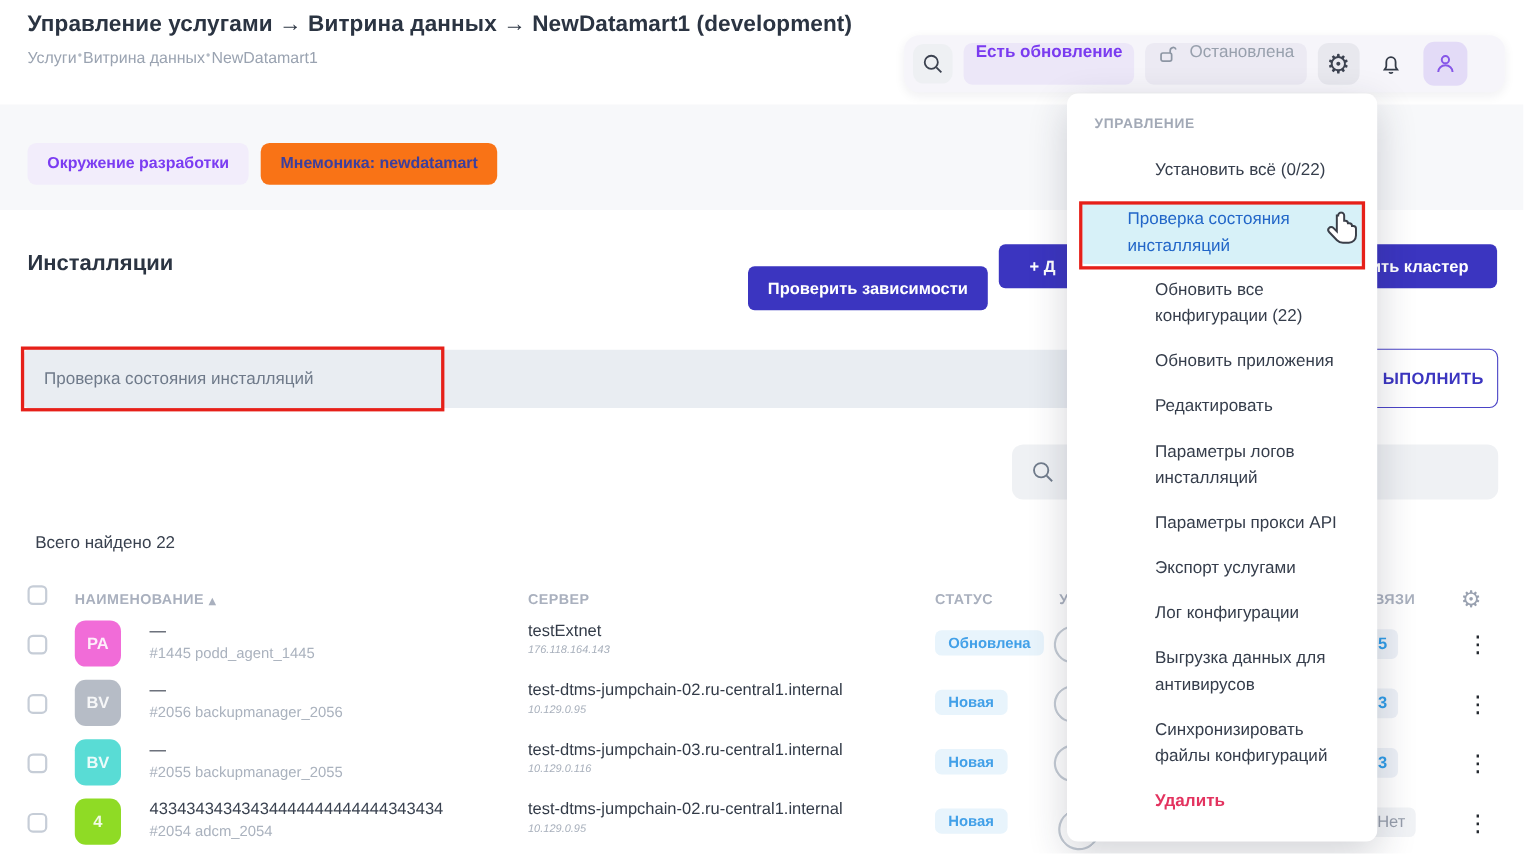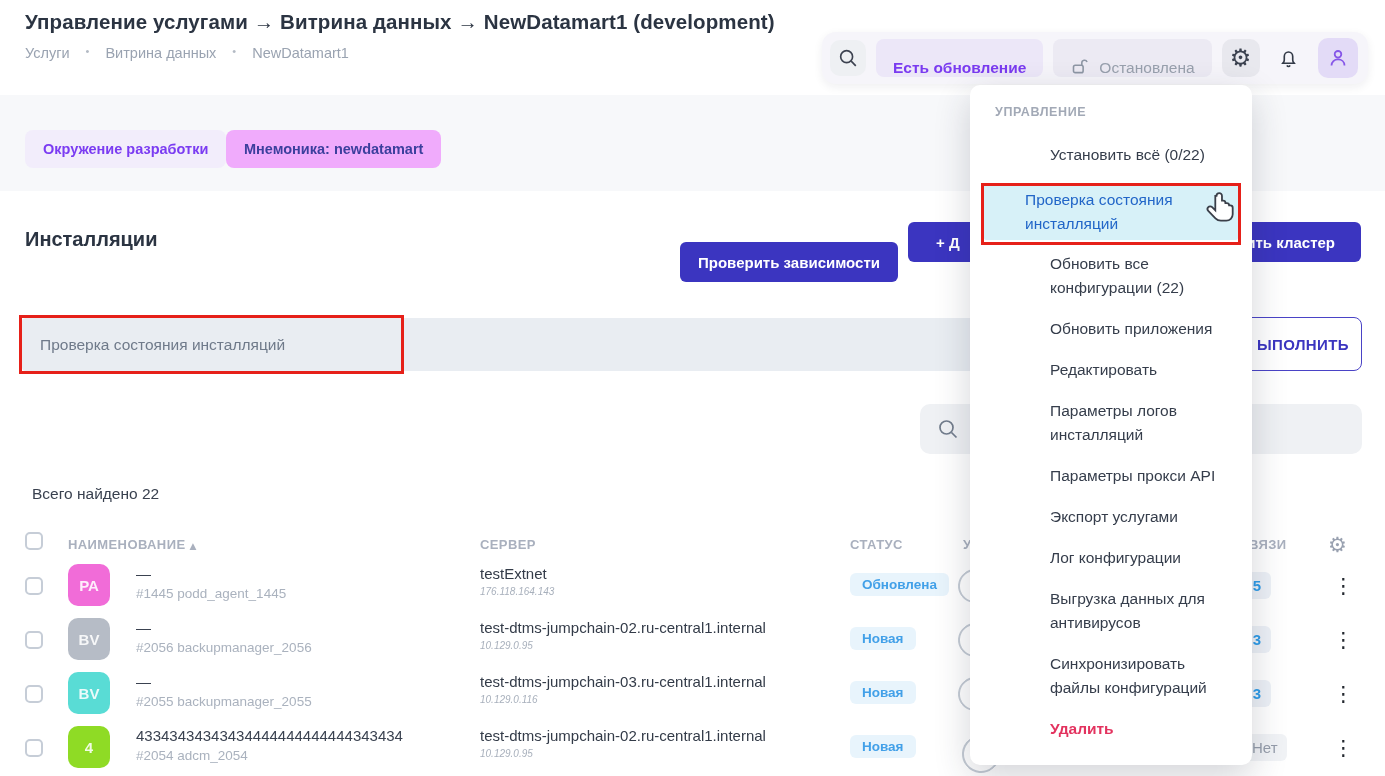--- a/index.html
+++ b/index.html
@@ -2,39 +2,39 @@
 <html><head>
 <meta charset="utf-8">
 <style>
   * { margin:0; padding:0; box-sizing:border-box; }
   html,body { width:1385px; height:776px; overflow:hidden; }
   body { font-family:"Liberation Sans", sans-serif; background:#fff; position:relative; }
   .abs { position:absolute; }
 
   
   .page-title { left:25px; top:10px; font-size:20.5px; font-weight:700; color:#2b3442; letter-spacing:.1px; }
-  .breadcrumb { left:25px; top:45px; font-size:14.5px; color:#9aa3b1; display:flex; gap:16px; align-items:flex-start; }
+  .breadcrumb { left:25px; top:45px; font-size:14.5px; color:#9aa3b1; display:flex; gap:1px; align-items:flex-start; }
   .breadcrumb .sep { font-size:11px; color:#b3bac4; }
 
   .topbar { left:822px; top:32px; width:546px; height:52px; background:#f6f5fa; border-radius:14px;
             box-shadow:0 3px 10px rgba(30,30,60,.07); display:flex; align-items:center; gap:10px; padding:0 8px; z-index:5; }
   .iconbtn { display:flex; align-items:center; justify-content:center; border-radius:10px; cursor:pointer; }
   .search-btn { width:36px; height:36px; background:#eef0f3; }
-  .pillbtn { height:38px; display:flex; align-items:flex-end; gap:8px; border-radius:8px; padding:0 17px; font-size:15.5px; cursor:pointer; }
+  .pillbtn { height:38px; display:flex; align-items:flex-start; gap:8px; border-radius:8px; padding:0 11px; font-size:15.5px; cursor:pointer; }
   .update-btn { background:#ece7f8; color:#7a3bf0; font-weight:600; }
   .stopped-btn { background:#eceaf3; color:#98a0ad; font-weight:500; }
   .gear-btn { width:38px; height:38px; background:#e8e8ee; font-family:"DejaVu Sans",sans-serif; font-size:24px; color:#3c4250; }
   .bell-btn { width:38px; height:38px; background:transparent; }
   .user-btn { width:40px; height:40px; background:#e3dbf7; }
 
   
   .band { left:0; top:95px; width:1385px; height:96px; background:#f7f8fa; }
   .badge { height:38px; display:flex; align-items:center; padding:0 18px; border-radius:8px; font-size:14.5px; position:absolute; top:130px; }
   .badge-env { left:25px; background:#f2edfb; color:#7b3cf2; font-weight:600; }
-  .badge-mnemo { left:226px; background:#f0abfc; color:#3c3f9d; font-weight:700; }
+  .badge-mnemo { left:237px; background:#f97316; color:#3c3f9d; font-weight:700; }
 
   
   .section-title { left:25px; top:228px; font-size:20px; font-weight:700; color:#2b3442; }
   .btn { position:absolute; top:222px; height:40px; background:#3b35c0; color:#fff; border:none; border-radius:6px;
          font-size:15px; font-weight:600; font-family:inherit; cursor:pointer; }
   .btn-deps { left:680px; width:218px;margin-top:20px; }
   .btn-add { left:908px; width:150px; text-align:left; padding-left:28px; }
   .btn-cluster { left:1155px; width:206px; text-align:right; padding-right:26px; }
 
   

